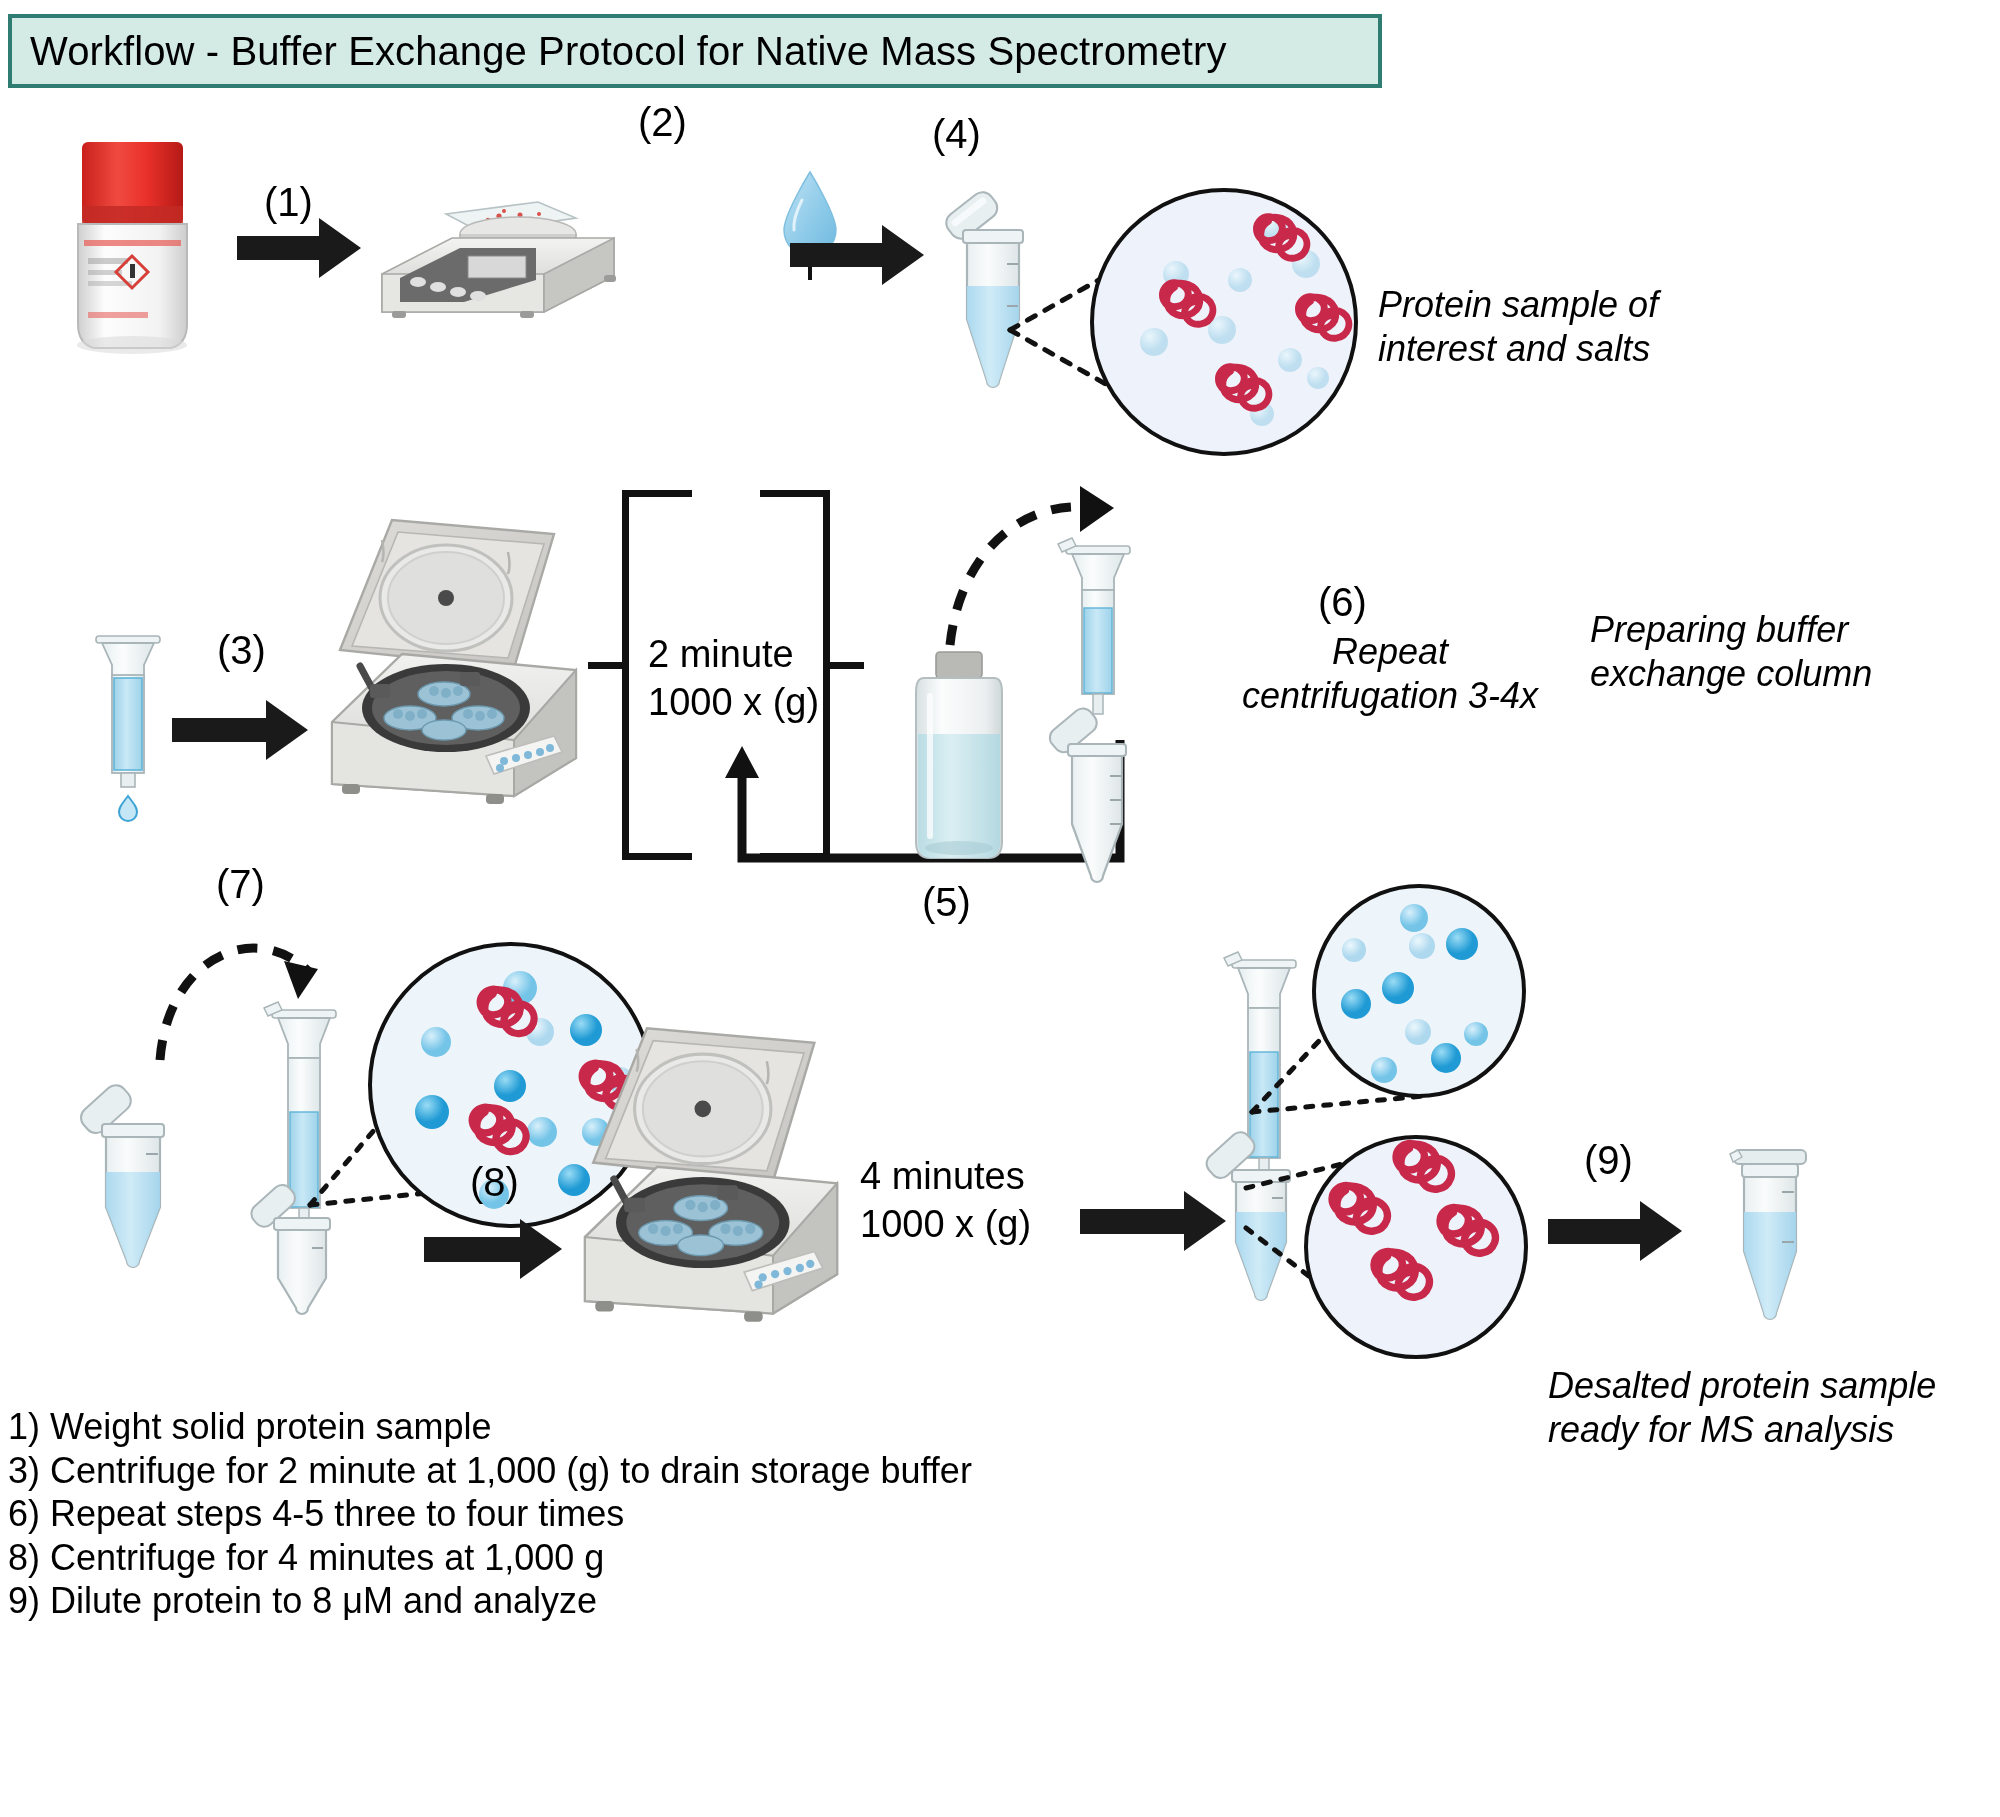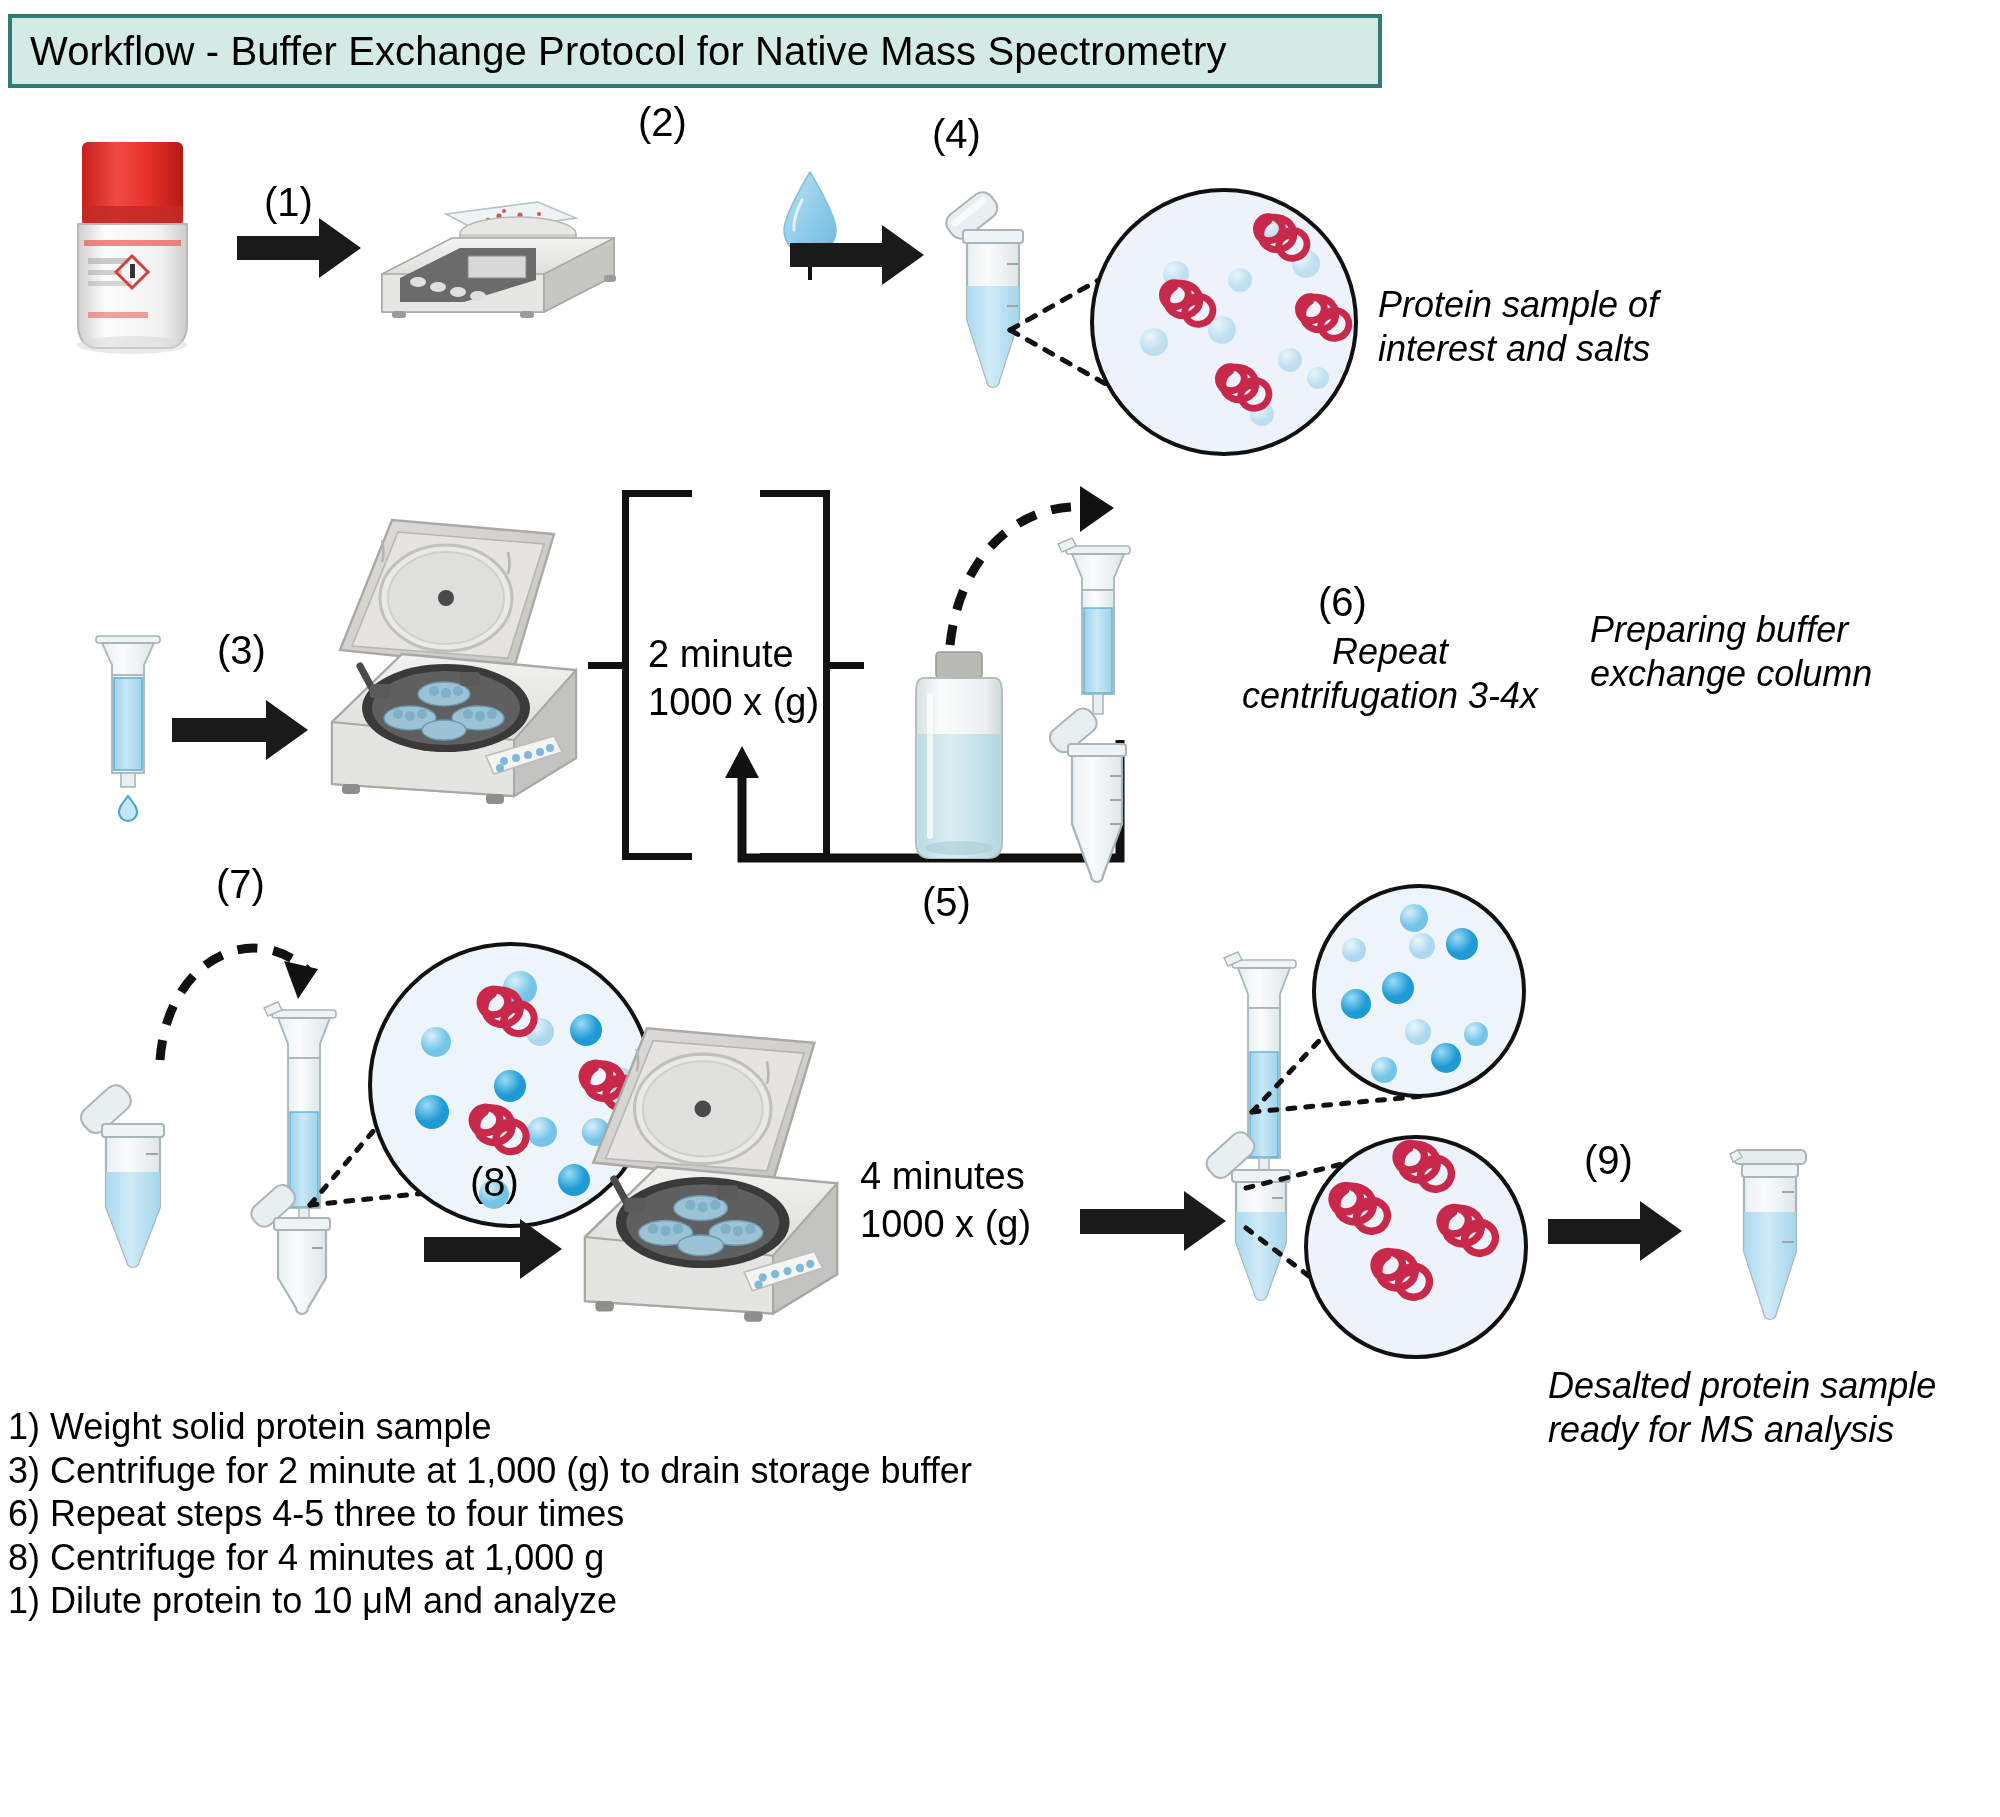--- a/index.html
+++ b/index.html
@@ -633,14 +633,14 @@
 </div>
 
 <span class="abs lbl" style="left:1548px;top:1344px;margin-top:20px;">Desalted protein sample
 ready for MS analysis</span>
 
 <div class="abs" id="steps-list">
   <div>1) Weight solid protein sample</div>
   <div>3) Centrifuge for 2 minute at 1,000 (g) to drain storage buffer</div>
   <div>6) Repeat steps 4-5 three to four times</div>
   <div>8) Centrifuge for 4 minutes at 1,000 g</div>
-  <div>1) Dilute protein to 10 μM and analyze</div>
+  <div>9) Dilute protein to 8 μM and analyze</div>
 </div>
 
 </body></html>

